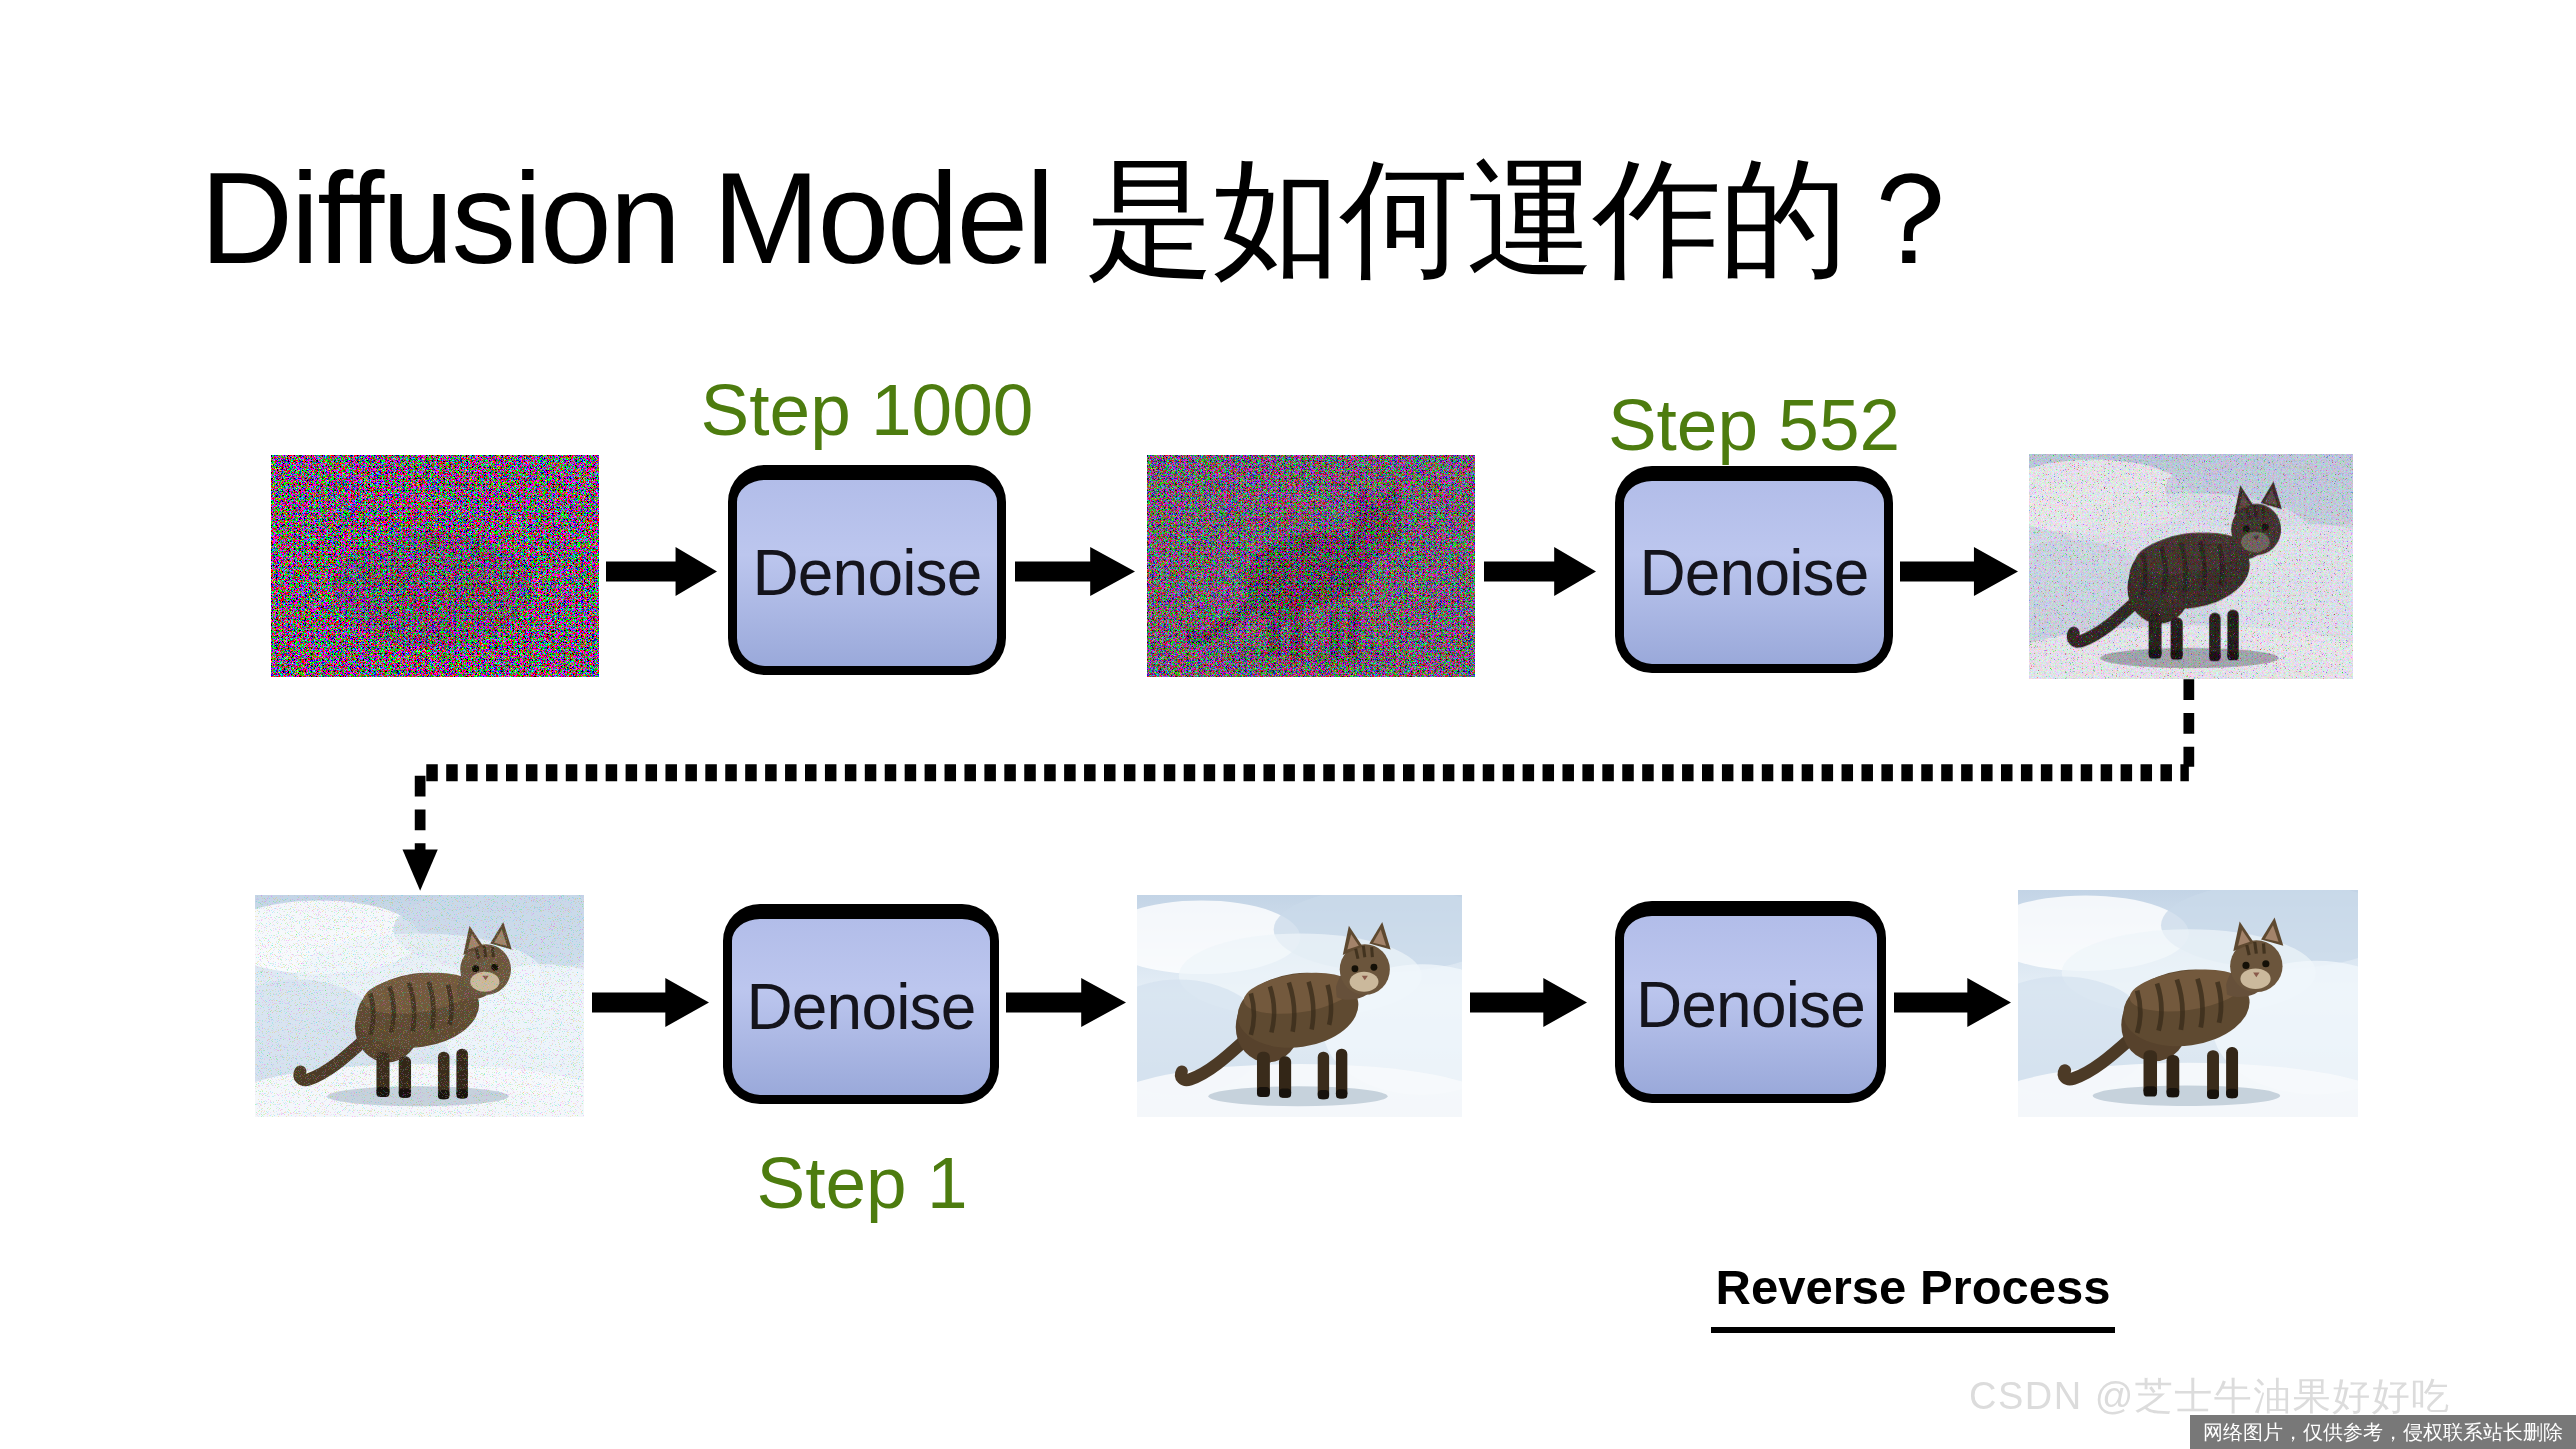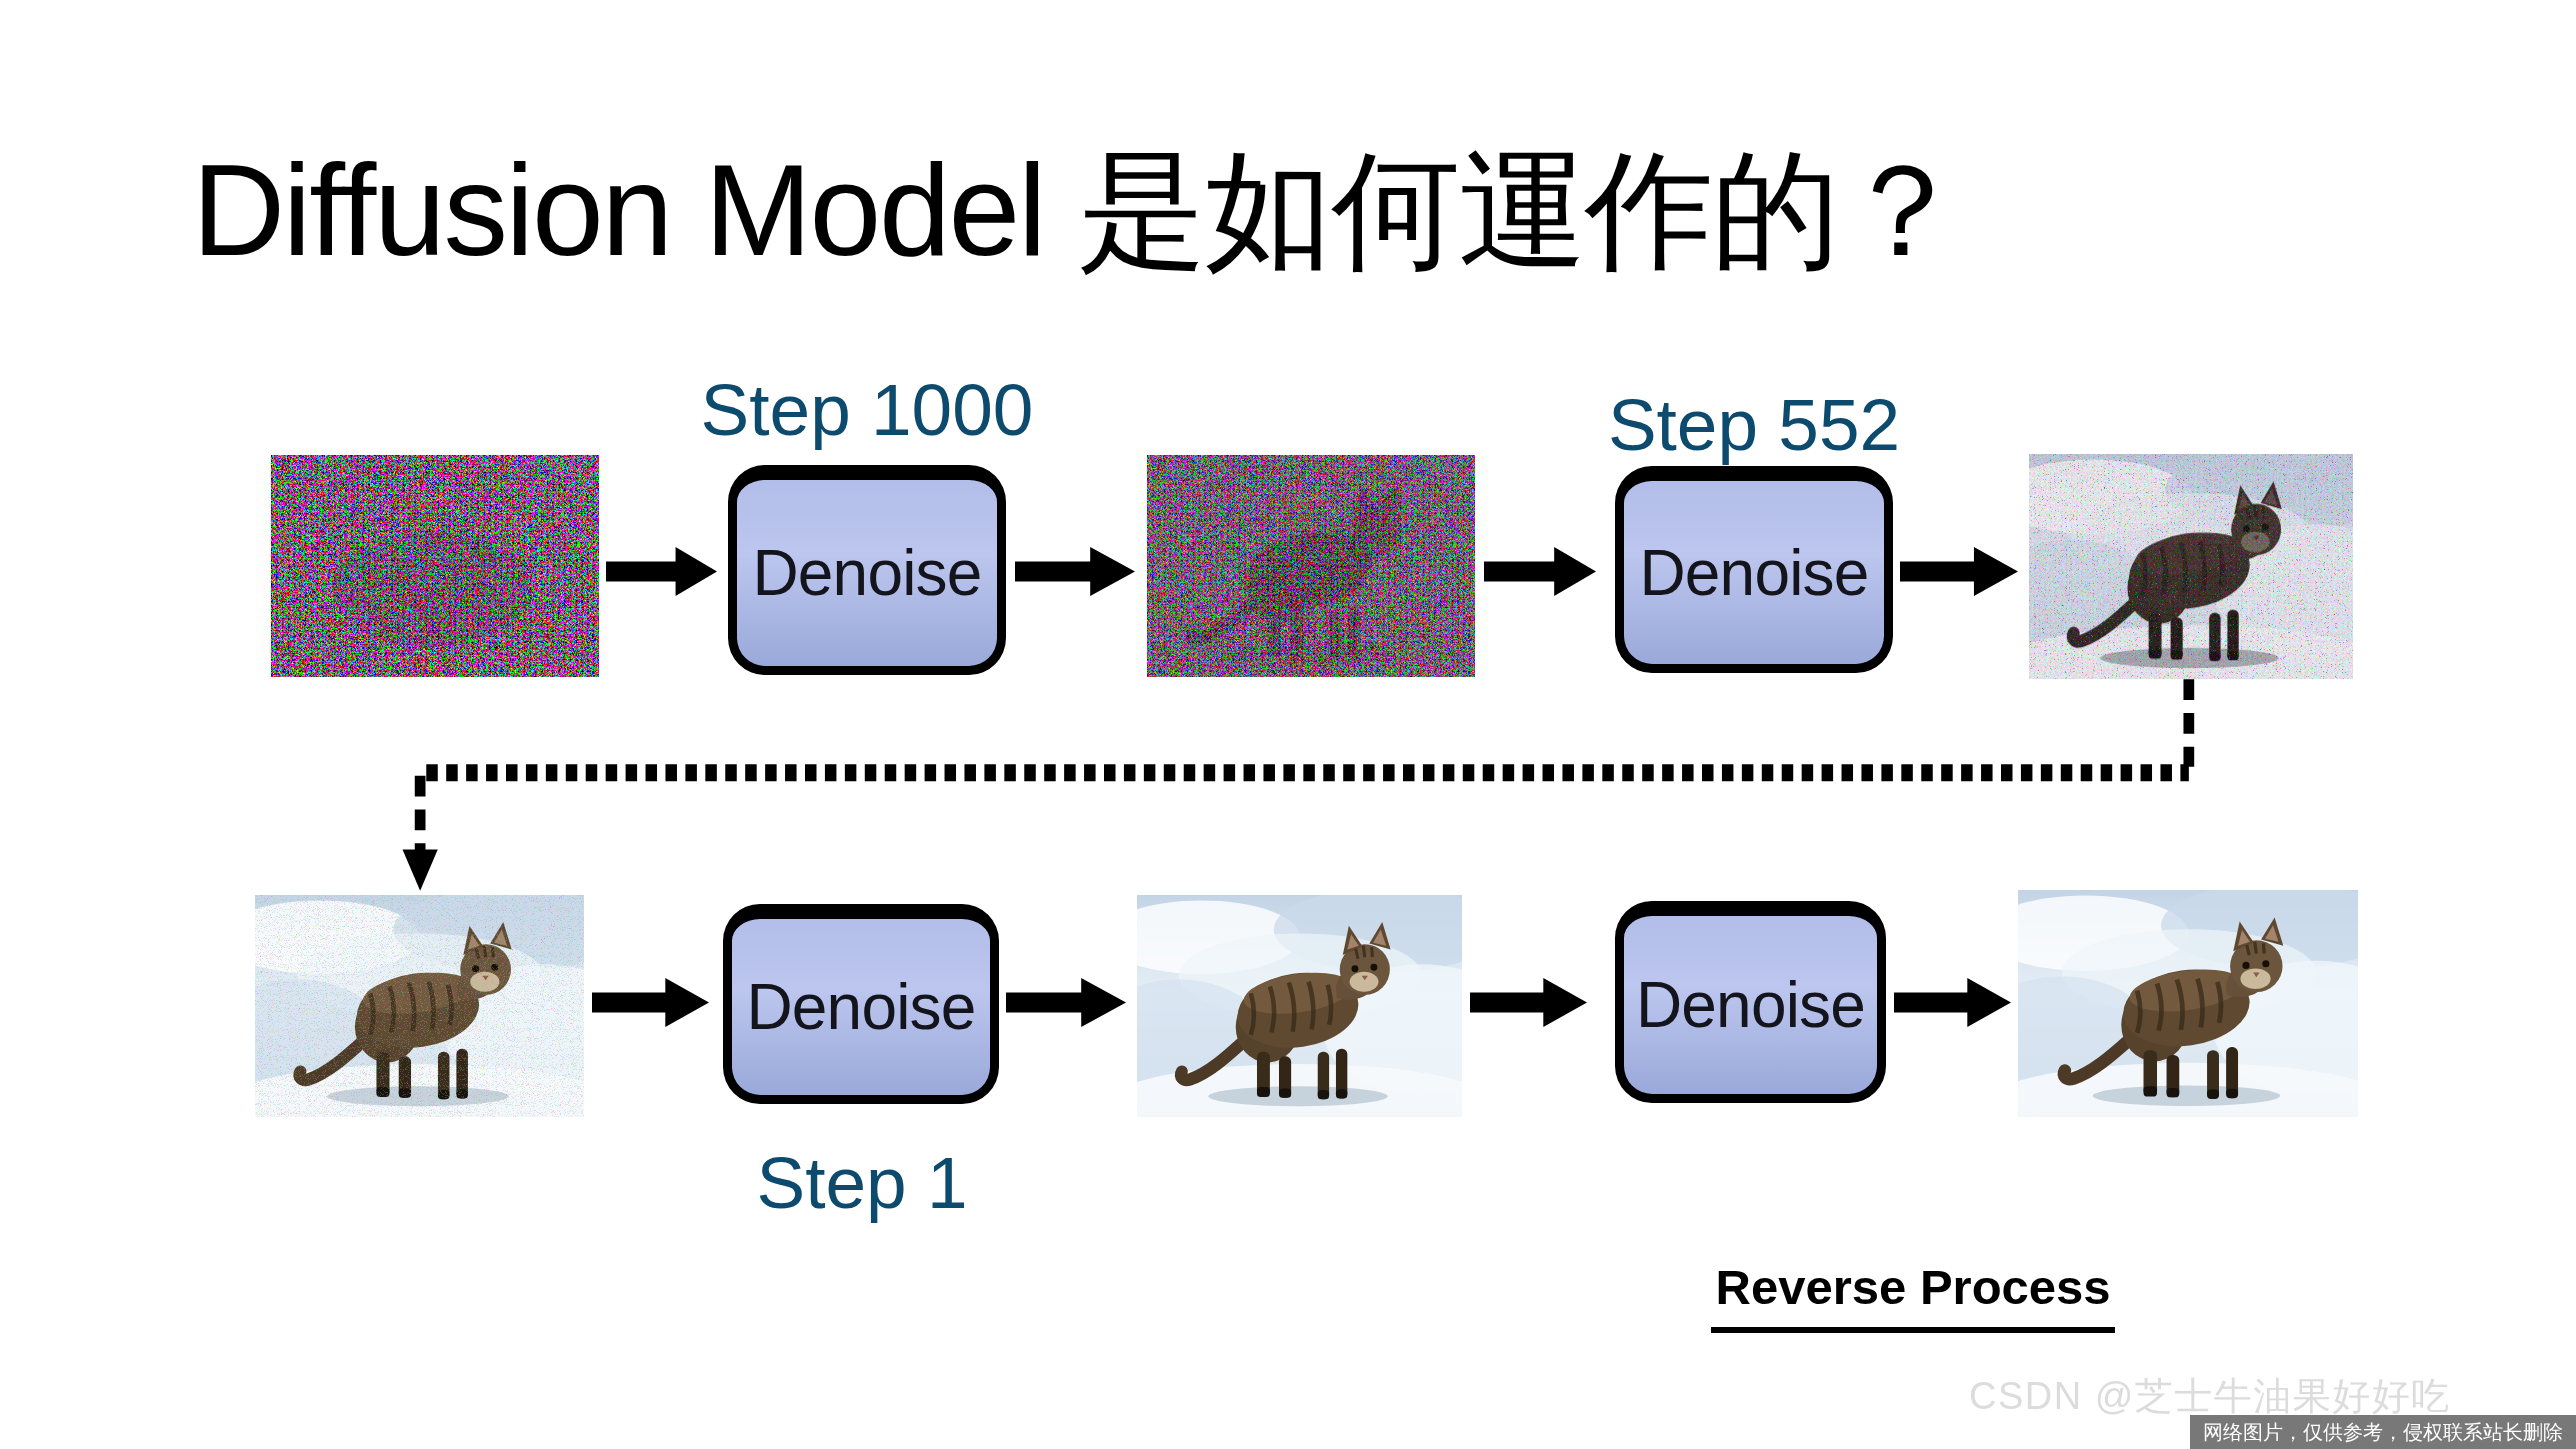--- a/index.html
+++ b/index.html
@@ -14,21 +14,21 @@
     position: relative;
     width: 2576px;
     height: 1449px;
     background: #ffffff;
     overflow: hidden;
   }
   .title {
     position: absolute;
     left: 192px;
     top: 140px;
-    margin: 0;
+    margin: 8px;
     font-size: 129px;
     font-weight: 400;
     letter-spacing: -2.3px;
     color: #000000;
     white-space: nowrap;
     line-height: 1.1;
   }
   .frame {
     position: absolute;
   }
@@ -49,21 +49,21 @@
     justify-content: center;
   }
   .dbox span {
     font-size: 64px;
     color: #14141c;
     letter-spacing: -0.8px;
   }
   .step {
     position: absolute;
     font-size: 73px;
-    color: #0c4a6e;
+    color: #4d7c0f;
     text-align: center;
     white-space: nowrap;
   }
   .arrow {
     position: absolute;
   }
   .arrow polygon {
     fill: #000000;
   }
   .connector {

